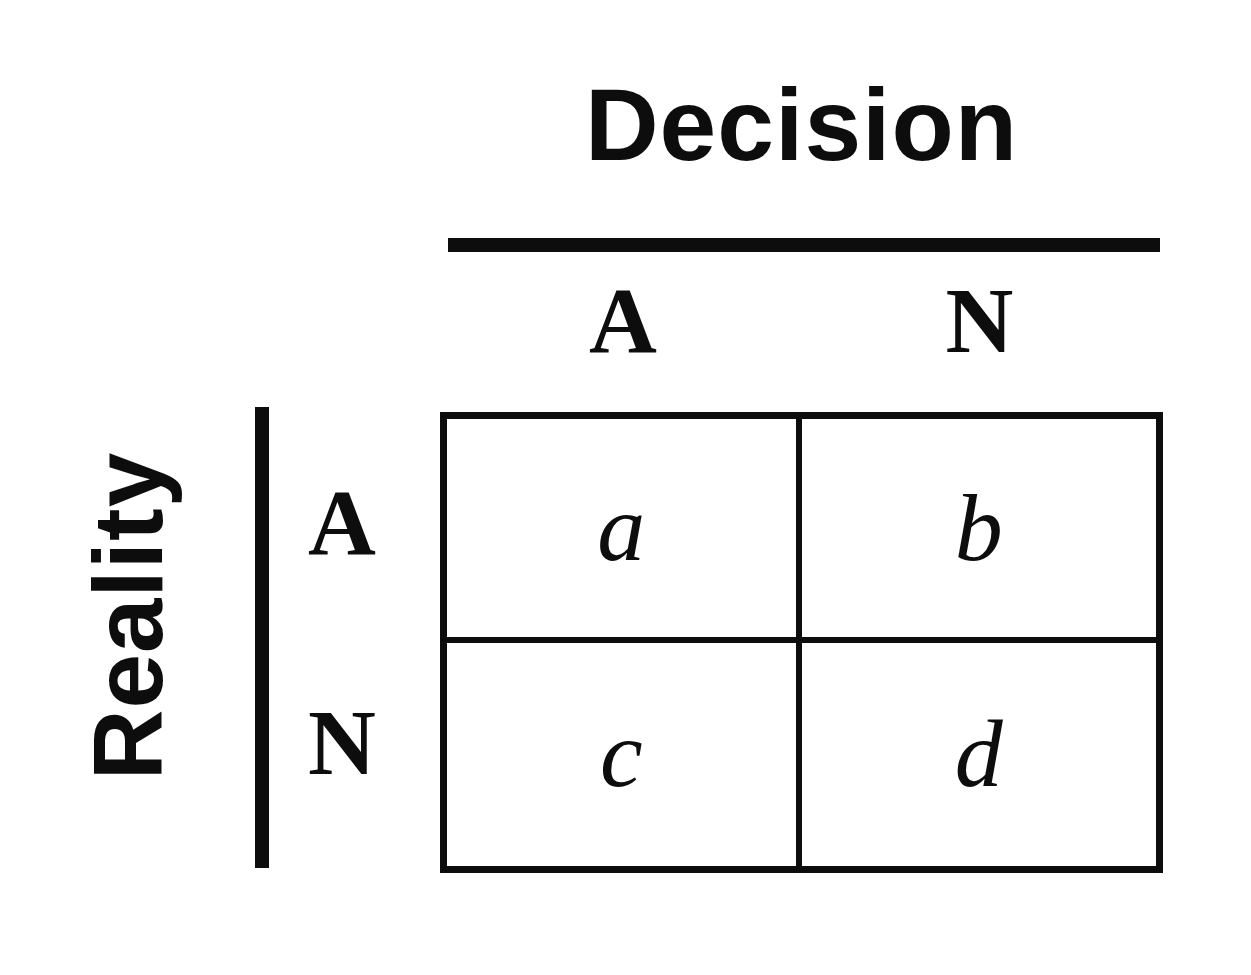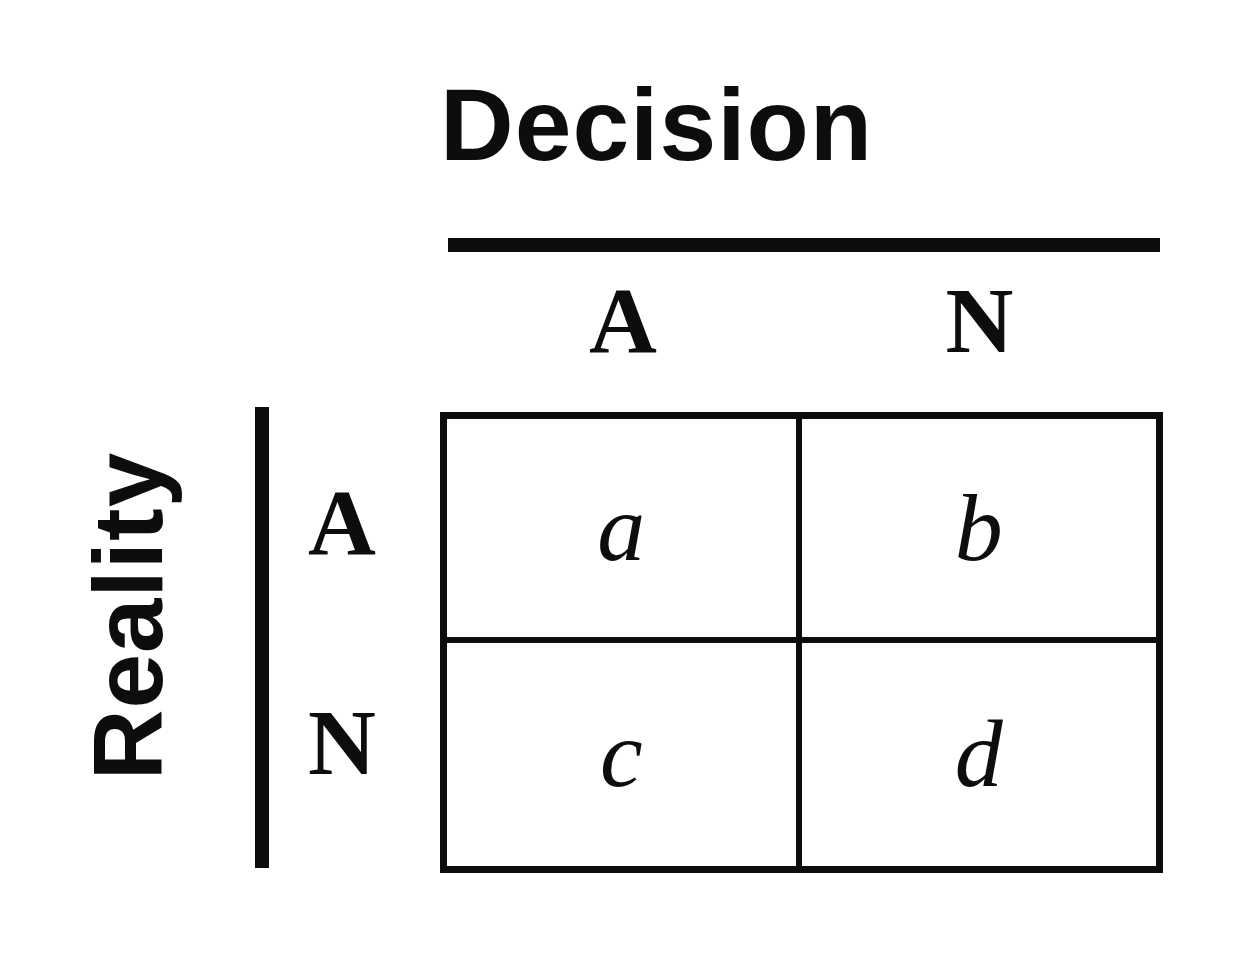--- a/index.html
+++ b/index.html
@@ -12,20 +12,21 @@
     width:1251px;height:975px;
     background:var(--bg);
     overflow:hidden;
     font-family:"Liberation Sans",sans-serif;
     color:var(--ink);
   }
   
   .decision-title{
     position:absolute;
     left:440px;top:74px;width:723px;
+    text-align:center;
     font-family:"Liberation Sans",sans-serif;
     font-weight:bold;
     font-size:102px;line-height:102px;
     letter-spacing:1px;
   }
   .top-rule{
     position:absolute;
     left:448px;top:238px;
     width:712px;height:14px;
     background:var(--ink);

